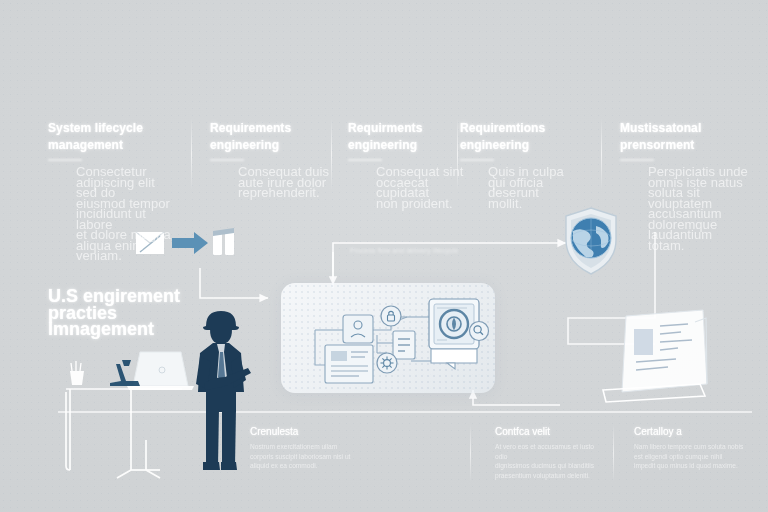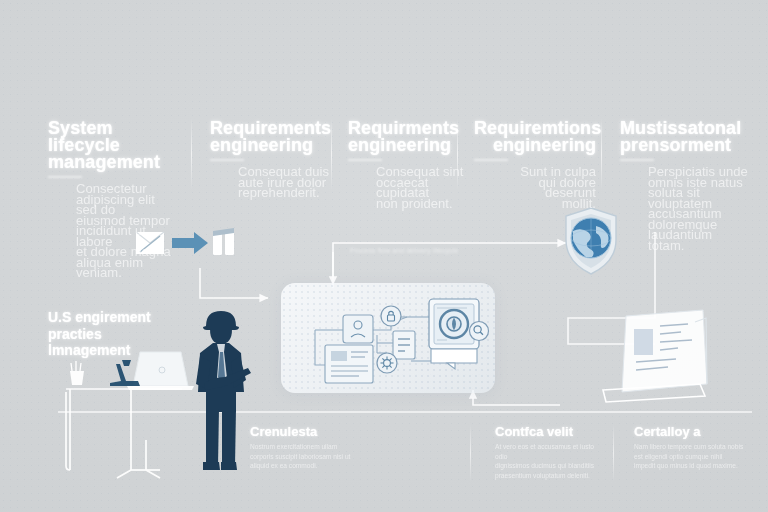--- a/index.html
+++ b/index.html
@@ -19,21 +19,21 @@
     position:absolute;inset:0;
     background-image:radial-gradient(rgba(140,160,185,.22) 0.7px, transparent 0.8px);
     background-size:7px 7px;
     opacity:.55;pointer-events:none;
   }
 
   
   .hdr-row{position:absolute;left:0;top:120px;width:768px;height:80px;}
   .hdr-col{position:absolute;top:0;}
   .hdr-title{
-    color:#ffffff;font-weight:bold;font-size:18px;line-height:17px;
+    color:#ffffff;font-weight:bold;font-size:12px;line-height:17px;
     letter-spacing:.1px;
     text-shadow:0 0 5px rgba(255,255,255,.55), 0 0 1.5px rgba(255,255,255,.9);
     filter:blur(.35px);
     white-space:pre-line;
   }
   .hdr-rule{
     margin-top:5px;height:2px;width:34px;
     background:rgba(255,255,255,.55);
     filter:blur(.8px);
   }
@@ -42,31 +42,31 @@
     font-size:13px;line-height:10.5px;letter-spacing:.05px;
     filter:blur(.75px);white-space:pre-line;margin-left:28px;
   }
   .hdr-div{
     position:absolute;top:118px;width:1px;height:72px;
     background:linear-gradient(to bottom,rgba(255,255,255,0),rgba(255,255,255,.65),rgba(255,255,255,0));
   }
 
   
   .leftlabel{
-    position:absolute;left:48px;top:309px;width:150px;
-    color:#ffffff;font-weight:bold;font-size:14px;line-height:16.5px;
+    position:absolute;left:48px;top:288px;width:150px;
+    color:#ffffff;font-weight:bold;font-size:18px;line-height:16.5px;
     text-shadow:0 0 5px rgba(255,255,255,.5),0 0 1.5px rgba(255,255,255,.85);
     filter:blur(.4px);white-space:pre-line;
   }
 
   
   .bot-row{position:absolute;left:0;top:425px;width:768px;height:70px;}
   .bot-col{position:absolute;top:0;}
   .bot-title{
-    color:#ffffff;font-weight:bold;font-size:13px;line-height:13px;
+    color:#ffffff;font-weight:normal;font-size:10px;line-height:13px;
     text-shadow:0 0 4px rgba(255,255,255,.5),0 0 1.2px rgba(255,255,255,.85);
     filter:blur(.4px);
   }
   .bot-body{
     margin-top:4px;color:rgba(255,255,255,.58);
     font-size:6.6px;line-height:9.5px;filter:blur(.75px);white-space:pre-line;
   }
   .bot-div{
     position:absolute;top:424px;width:1px;height:58px;
     background:linear-gradient(to bottom,rgba(255,255,255,0),rgba(255,255,255,.6),rgba(255,255,255,0));
@@ -226,25 +226,25 @@
       <div class="hdr-body">Consequat duis aute irure dolor
 reprehenderit.</div>
     </div>
     <div class="hdr-col" style="left:348px;width:122px;">
       <div class="hdr-title">Requirments
 engineering</div>
       <div class="hdr-rule"></div>
       <div class="hdr-body">Consequat sint occaecat cupidatat
 non proident.</div>
     </div>
-    <div class="hdr-col" style="left:474px;width:122px;text-align:right;">
+    <div class="hdr-col" style="left:460px;width:122px;">
       <div class="hdr-title">Requiremtions
 engineering</div>
       <div class="hdr-rule"></div>
-      <div class="hdr-body">Sunt in culpa qui dolore deserunt
+      <div class="hdr-body">Quis in culpa qui officia deserunt
 mollit.</div>
     </div>
     <div class="hdr-col" style="left:620px;width:128px;">
       <div class="hdr-title">Mustissatonal
 prensorment</div>
       <div class="hdr-rule"></div>
       <div class="hdr-body">Perspiciatis unde omnis iste natus
 soluta sit voluptatem accusantium
 doloremque laudantium totam.</div>
     </div>

